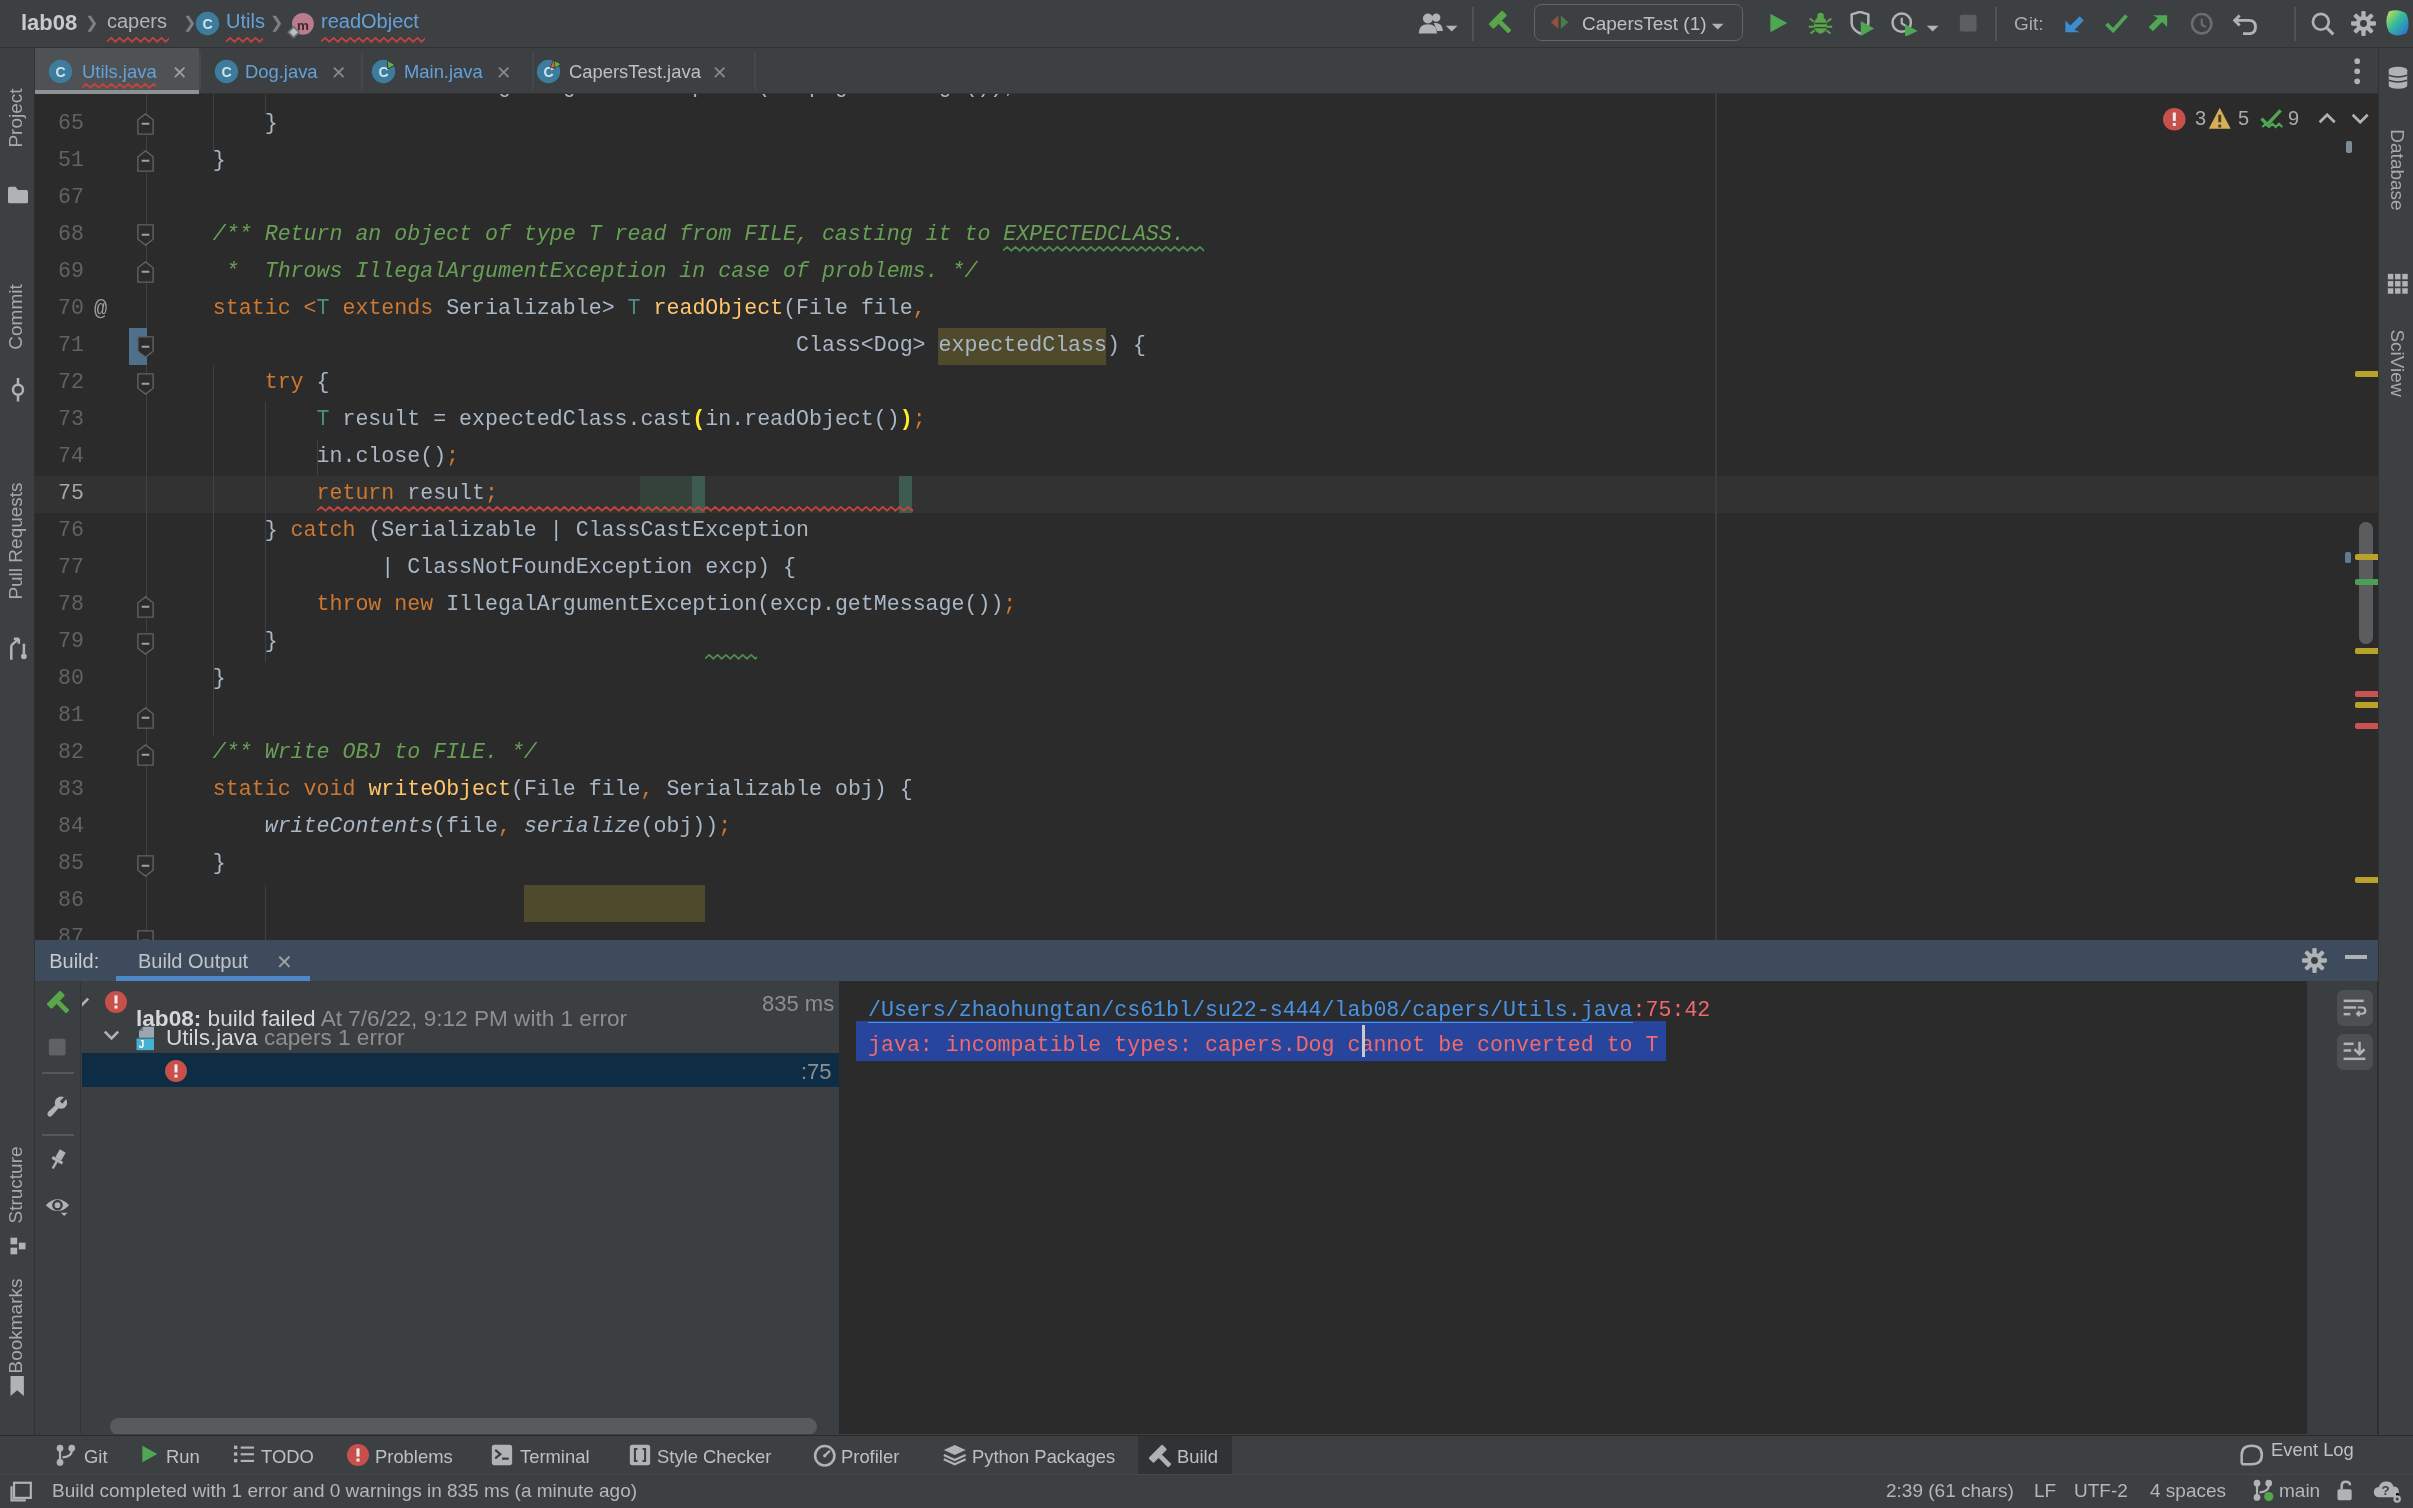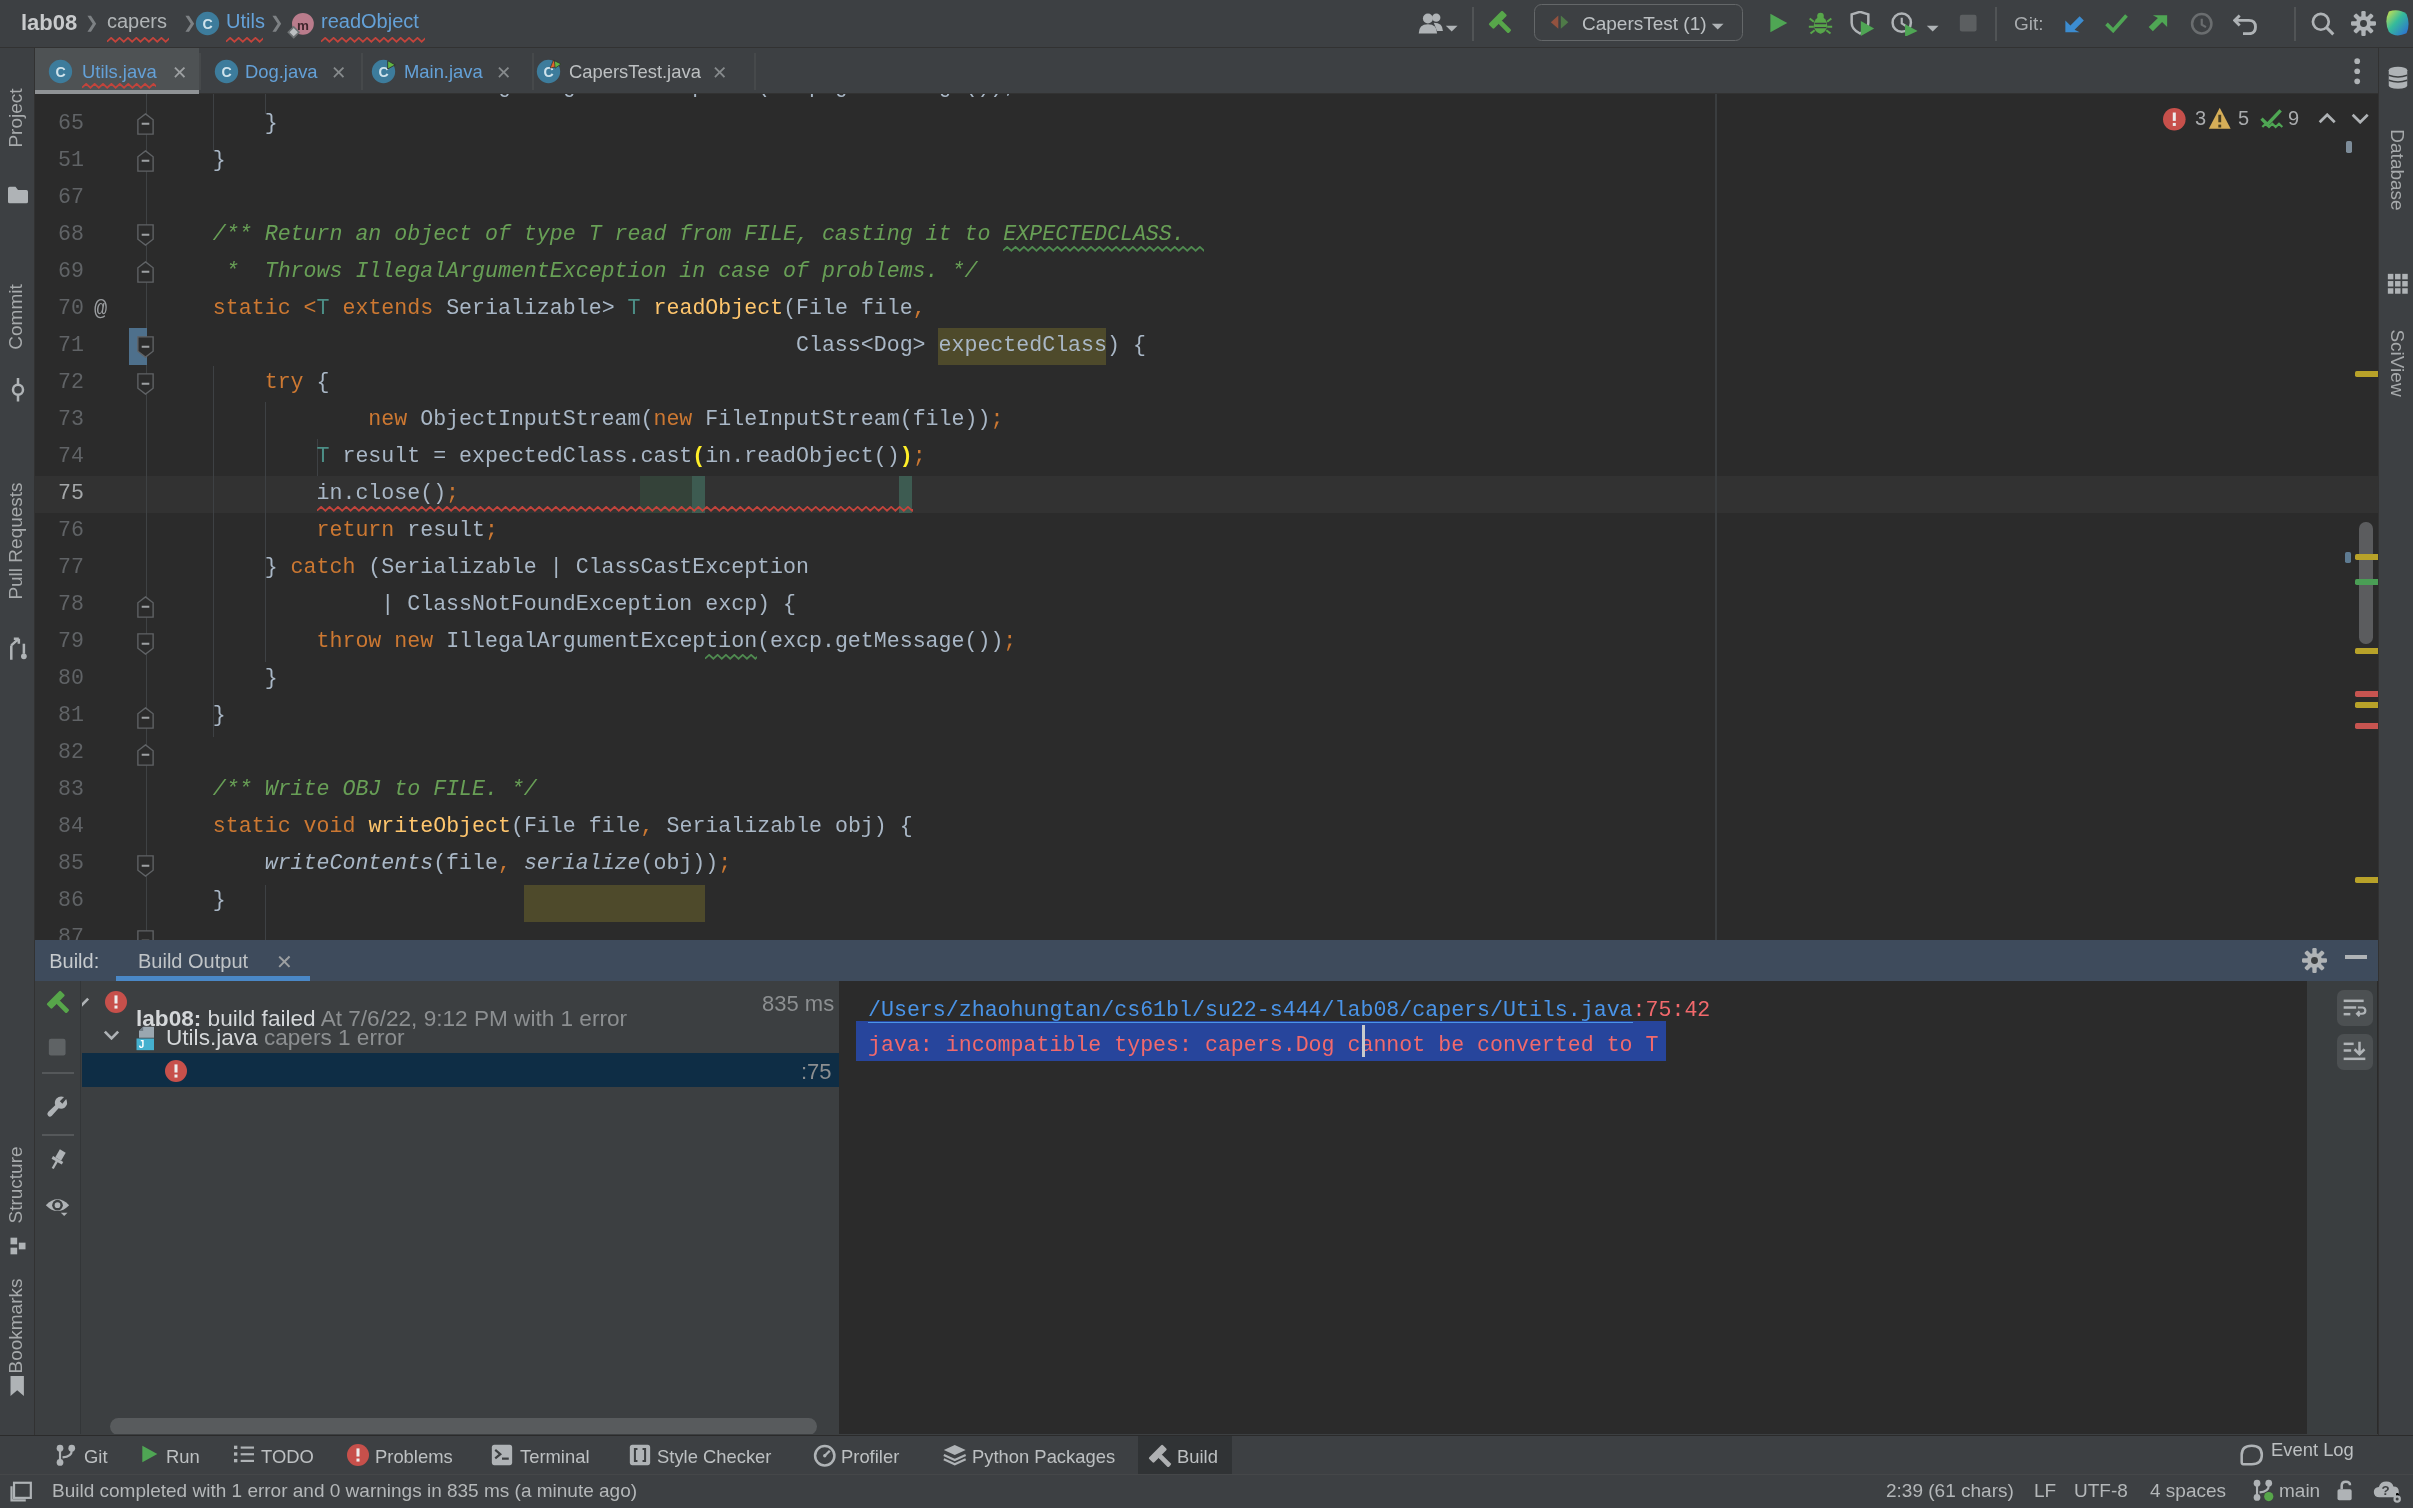--- a/index.html
+++ b/index.html
@@ -333,21 +333,20 @@
       <div class="abs" style="left:126px;top:-26px;font-family:'Liberation Mono', monospace;font-size:21.6px">
         <div class="cl"><span class="d">            throw new IllegalArgumentException(excp.getMessage());</span></div>
 <div class="cl"><span class="d">        }</span></div>
 <div class="cl"><span class="d">    }</span></div>
 <div class="cl">&nbsp;</div>
 <div class="cl"><span class="d">    </span><span class="c">/** Return an object of type T read from FILE, casting it to EXPECTEDCLASS.</span></div>
 <div class="cl"><span class="d">     </span><span class="c">*  Throws IllegalArgumentException in case of problems. */</span></div>
 <div class="cl"><span class="d">    </span><span class="k">static</span><span class="d"> </span><span class="k">&lt;</span><span class="t">T</span><span class="d"> </span><span class="k">extends</span><span class="d"> Serializable&gt; </span><span class="t">T</span><span class="d"> </span><span class="m">readObject</span><span class="d">(File file</span><span class="k">,</span></div>
 <div class="cl"><span class="d">                                                 </span><span class="d">Class&lt;Dog&gt; expectedClass) {</span></div>
 <div class="cl"><span class="d">        </span><span class="k">try</span><span class="d"> {</span></div>
-<div class="cl"><span class="d">                </span><span class="k">new</span><span class="d"> ObjectInputStream(</span><span class="k">new</span><span class="d"> FileInputStream(file))</span><span class="k">;</span></div>
 <div class="cl"><span class="d">            </span><span class="t">T</span><span class="d"> result = expectedClass.cast</span><span class="y">(</span><span class="d">in.readObject()</span><span class="y">)</span><span class="k">;</span></div>
 <div class="cl"><span class="d">            in.close()</span><span class="k">;</span></div>
 <div class="cl"><span class="d">            </span><span class="k">return</span><span class="d"> result</span><span class="k">;</span></div>
 <div class="cl"><span class="d">        } </span><span class="k">catch</span><span class="d"> (Serializable | ClassCastException</span></div>
 <div class="cl"><span class="d">                 | ClassNotFoundException excp) {</span></div>
 <div class="cl"><span class="d">            </span><span class="k">throw</span><span class="d"> </span><span class="k">new</span><span class="d"> IllegalArgumentException(excp.getMessage())</span><span class="k">;</span></div>
 <div class="cl"><span class="d">        }</span></div>
 <div class="cl"><span class="d">    }</span></div>
 <div class="cl">&nbsp;</div>
 <div class="cl"><span class="d">    </span><span class="c">/** Write OBJ to FILE. */</span></div>
@@ -568,21 +567,21 @@
       <div class="abs" style="left:2271px;top:3px">Event Log</div>
     </div>
     <div class="abs" style="left:0;top:1474px;width:2413px;height:34px;background:#3D4043;border-top:1.7px solid #454749;font-size:19px;color:#B4B7B9">
       <div class="abs" style="left:9.2px;top:5.9px"><svg width="23.5" height="22" viewBox="0 0 28 26" style="">
           <rect x="6" y="2" width="20" height="18" fill="none" stroke="#AFB3B6" stroke-width="2.6"></rect>
           <path d="M3 6 L3 23 L20 23" fill="none" stroke="#AFB3B6" stroke-width="2.6"></path>
         </svg></div>
       <div class="abs" style="left:52px;top:5px">Build completed with 1 error and 0 warnings in 835 ms (a minute ago)</div>
       <div class="abs" style="left:1886px;top:5px">2:39 (61 chars)</div>
       <div class="abs" style="left:2034px;top:5px">LF</div>
-      <div class="abs" style="left:2074px;top:5px">UTF-8</div>
+      <div class="abs" style="left:2074px;top:5px">UTF-2</div>
       <div class="abs" style="left:2150px;top:5px">4 spaces</div>
       <div class="abs" style="left:2252px;top:4.2px"><svg width="22.6" height="22.6" viewBox="0 0 27 27" style="">
           <circle cx="6" cy="5" r="4" fill="#AFB3B6"></circle>
           <circle cx="20" cy="5" r="4" fill="#AFB3B6"></circle>
           <circle cx="6" cy="22" r="4" fill="#AFB3B6"></circle>
           <path d="M6 8 L6 19 M20 8 Q20 15 9 16" fill="none" stroke="#AFB3B6" stroke-width="2.6"></path>
           <circle cx="20" cy="21" r="5.5" fill="#57A64A"></circle>
         </svg></div>
       <div class="abs" style="left:2279px;top:5px">main</div>
       <div class="abs" style="left:2335px;top:5px"><svg width="20" height="22" viewBox="0 0 24 26" style="">

